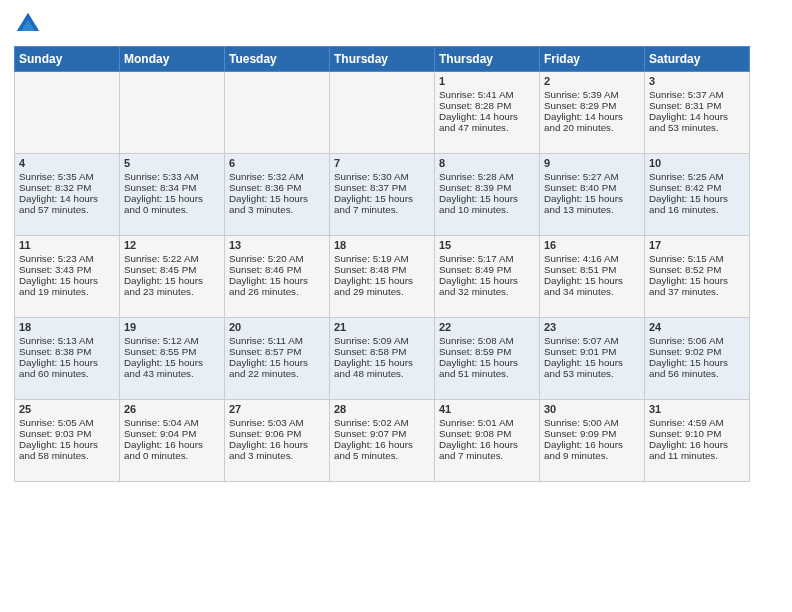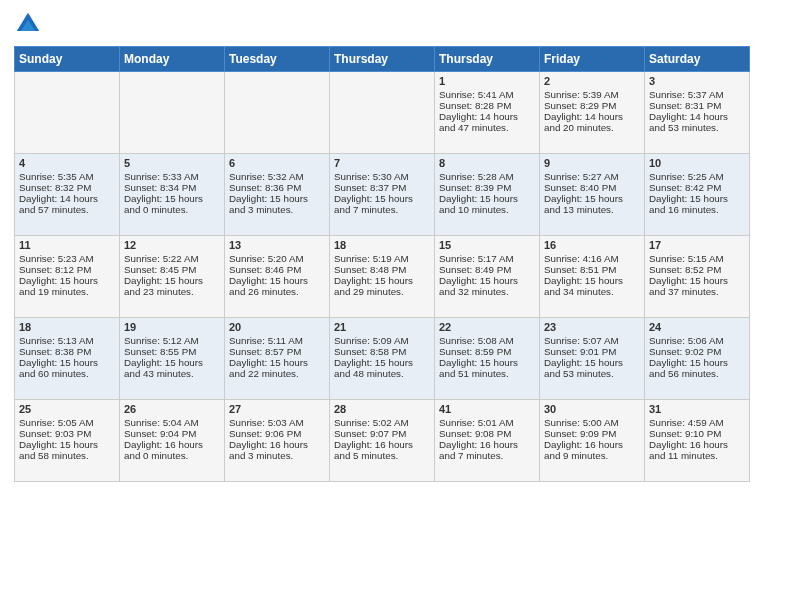--- a/index.html
+++ b/index.html
@@ -204,21 +204,21 @@
             <div>Sunrise: 5:25 AM</div>
             <div>Sunset: 8:42 PM</div>
             <div>Daylight: 15 hours</div>
             <div>and 16 minutes.</div>
           </td>
         </tr>
         <tr>
           <td>
             <span class="day-num">11</span>
             <div>Sunrise: 5:23 AM</div>
-            <div>Sunset: 8:12 PM</div>
+            <div>Sunset: 3:43 PM</div>
             <div>Daylight: 15 hours</div>
             <div>and 19 minutes.</div>
           </td>
           <td>
             <span class="day-num">12</span>
             <div>Sunrise: 5:22 AM</div>
             <div>Sunset: 8:45 PM</div>
             <div>Daylight: 15 hours</div>
             <div>and 23 minutes.</div>
           </td>

